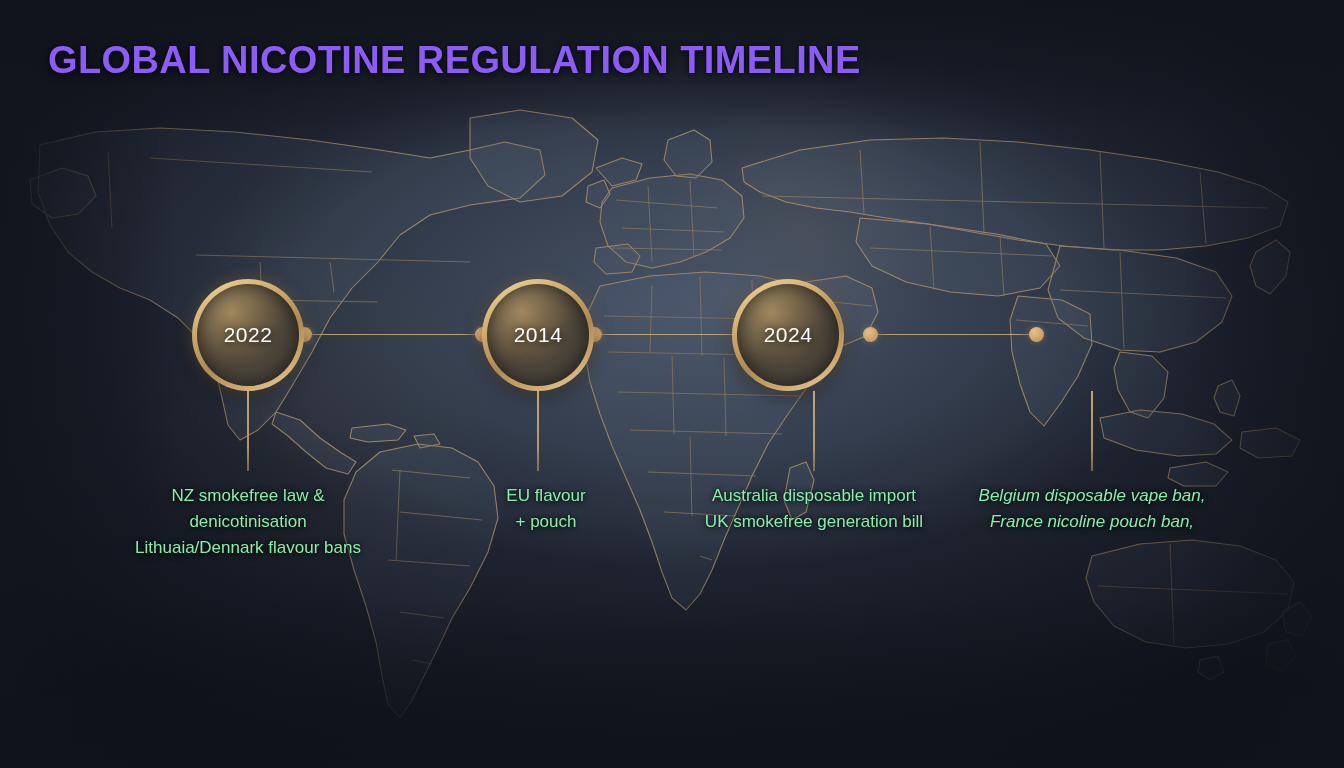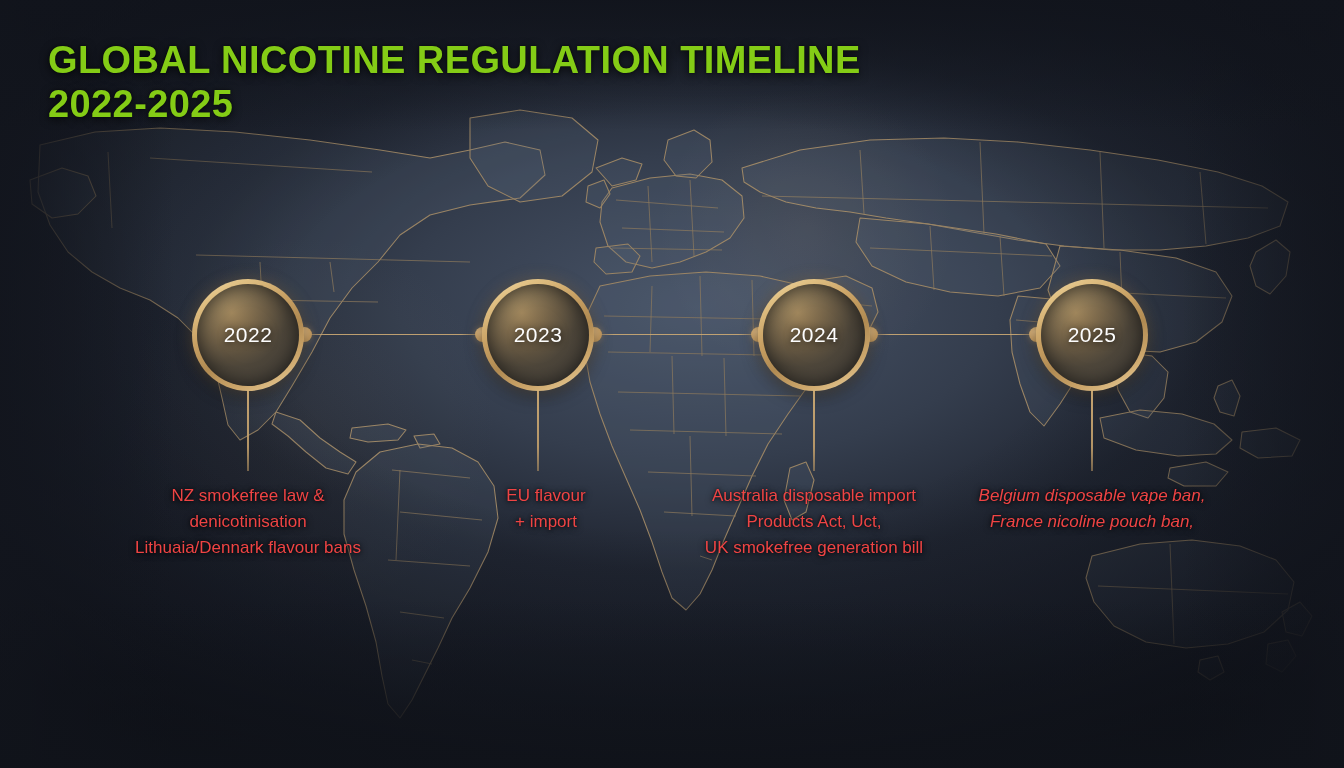--- a/index.html
+++ b/index.html
@@ -90,21 +90,21 @@
     position: absolute;
     left: 48px;
     top: 38px;
     z-index: 20;
   }
   .title-line {
     font-size: 38px;
     font-weight: bold;
     letter-spacing: 0.4px;
     line-height: 44px;
-    color: #84cc16;
+    color: #8b5cf6;
     text-shadow: 0 2px 10px rgba(0,0,0,0.75), 0 0 2px rgba(0,0,0,0.6);
     white-space: nowrap;
   }
 
   
   .timeline-layer {
     position: absolute;
     inset: 0;
     z-index: 15;
   }
@@ -177,21 +177,21 @@
       rgba(198,162,108,0.88) 70%,
       rgba(188,152,100,0.55) 100%);
   }
 
   .caption {
     position: absolute;
     top: 483px;
     text-align: center;
     font-size: 17px;
     line-height: 26px;
-    color: #ef4444;
+    color: #86efac;
     text-shadow: 0 1px 7px rgba(0,0,0,0.88), 0 0 3px rgba(0,0,0,0.6);
     white-space: nowrap;
   }
   .caption .cap-line { display: block; }
 </style>
 </head>
 <body>
 
 <div id="stage">
 
@@ -295,21 +295,20 @@
     <path class="land" d="M1282,612 L1300,602 L1312,616 L1302,636 L1286,632 Z"></path>
     <path class="land" d="M1268,644 L1288,640 L1296,656 L1282,672 L1266,664 Z"></path>
   </svg>
 
   <div class="warm-glow"></div>
   <div class="vignette"></div>
   <div class="edge-fade"></div>
 
   <div class="title-block">
     <div class="title-line">GLOBAL NICOTINE REGULATION TIMELINE</div>
-    <div class="title-line">2022-2025</div>
   </div>
 
   <div class="timeline-layer" id="timeline-layer">
       <div class="connector-line" style="left: 304px; width: 178px;"></div>
       <div class="connector-dot" style="left: 296.5px;"></div>
       <div class="connector-dot" style="left: 474.5px;"></div>
       <div class="connector-line" style="left: 594px; width: 164px;"></div>
       <div class="connector-dot" style="left: 586.5px;"></div>
       <div class="connector-dot" style="left: 750.5px;"></div>
       <div class="connector-line" style="left: 870px; width: 166px;"></div>
@@ -321,43 +320,37 @@
         </div>
       </div>
       <div class="stem" style="left: 247.1px;"></div>
       <div class="caption" style="left: 38px; width: 420px;">
         <span class="cap-line">NZ smokefree law &amp;</span>
         <span class="cap-line">denicotinisation</span>
         <span class="cap-line">Lithuaia/Dennark flavour bans</span>
       </div>
       <div class="node" style="left: 482px;">
         <div class="node-inner">
-          <span class="node-year">2023</span>
+          <span class="node-year">2014</span>
         </div>
       </div>
       <div class="stem" style="left: 537.1px;"></div>
       <div class="caption" style="left: 336px; width: 420px;">
         <span class="cap-line">EU flavour</span>
-        <span class="cap-line">+ import</span>
-      </div>
-      <div class="node" style="left: 758px;">
+        <span class="cap-line">+ pouch</span>
+      </div>
+      <div class="node" style="left: 732px;">
         <div class="node-inner">
           <span class="node-year">2024</span>
         </div>
       </div>
       <div class="stem" style="left: 813.1px;"></div>
       <div class="caption" style="left: 604px; width: 420px;">
         <span class="cap-line">Australia disposable import</span>
-        <span class="cap-line">Products Act, Uct,</span>
         <span class="cap-line">UK smokefree generation bill</span>
-      </div>
-      <div class="node" style="left: 1036px;">
-        <div class="node-inner">
-          <span class="node-year">2025</span>
-        </div>
       </div>
       <div class="stem" style="left: 1091.1px;"></div>
       <div class="caption" style="left: 882px; width: 420px; font-style: italic;">
         <span class="cap-line">Belgium disposable vape ban,</span>
         <span class="cap-line">France nicoline pouch ban,</span>
       </div>
     </div>
 
 </div>
 

